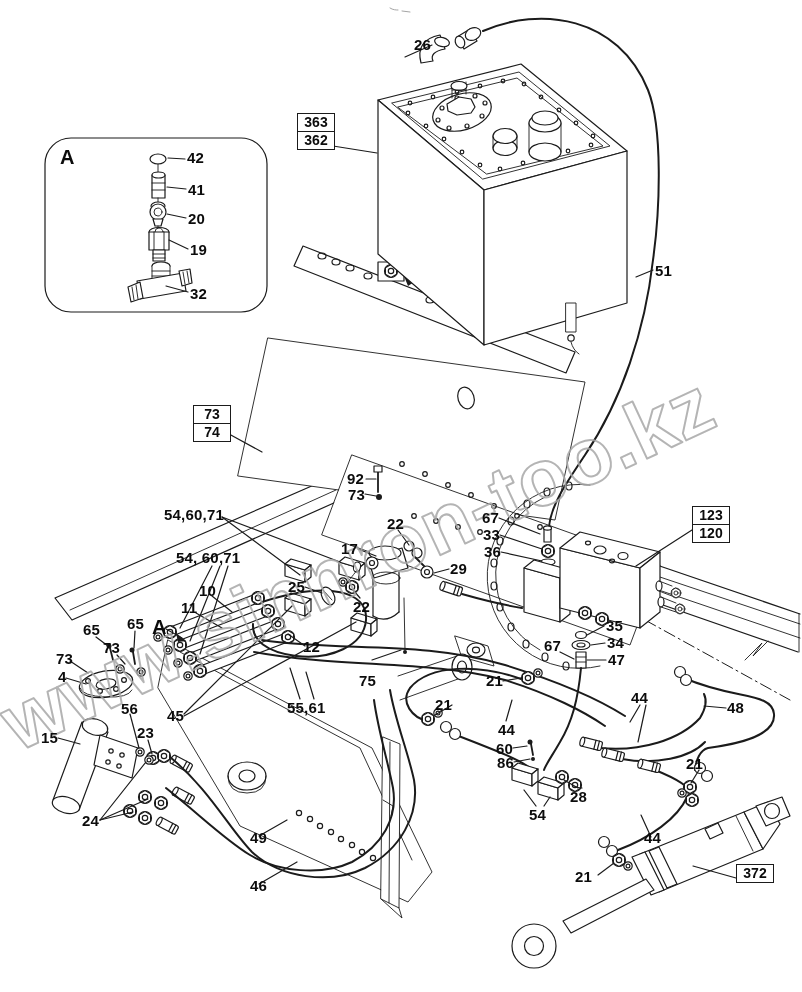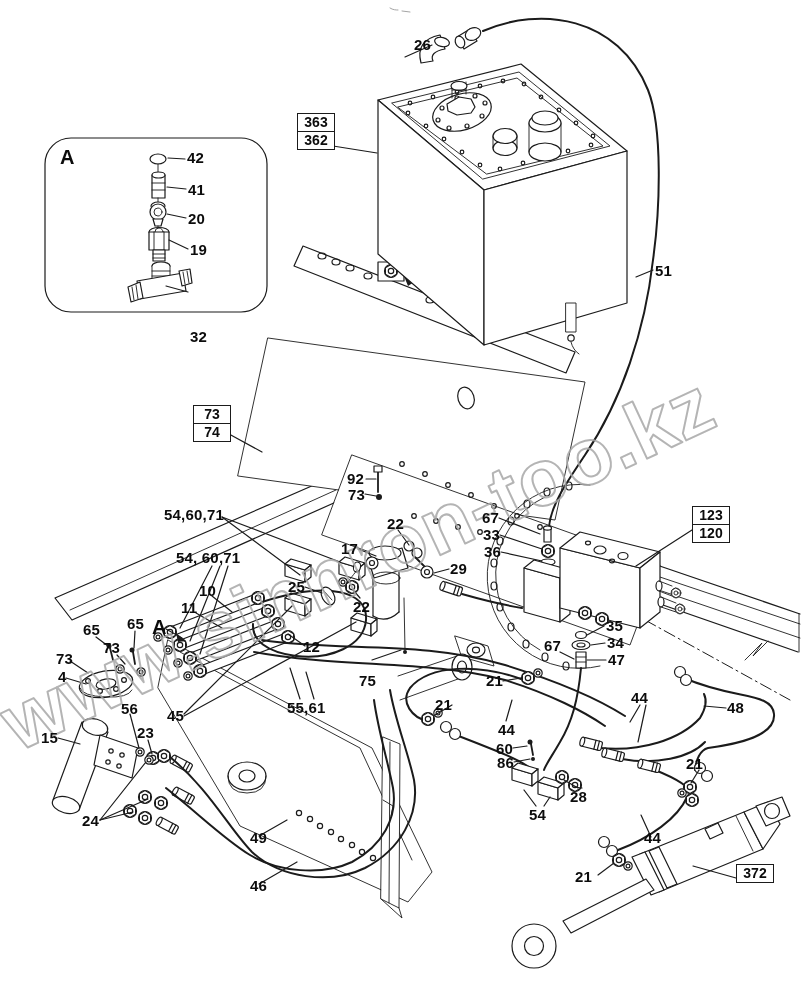--- a/index.html
+++ b/index.html
@@ -526,21 +526,21 @@
   </g>
 </svg>
 
 <div class="callout-layer">
       <span class="lbl" style="left: 414px; top: 37px;">26</span>
       <span class="lbl" style="left: 655px; top: 263px;">51</span>
       <span class="lbl" style="left: 187px; top: 150px;">42</span>
       <span class="lbl" style="left: 188px; top: 182px;">41</span>
       <span class="lbl" style="left: 188px; top: 211px;">20</span>
       <span class="lbl" style="left: 190px; top: 242px;">19</span>
-      <span class="lbl" style="left: 190px; top: 286px; margin-top: 43px;">32</span>
+      <span class="lbl" style="left: 190px; top: 286px;">32</span>
       <span class="lbl" style="left: 60px; top: 147px; font-size: 20px;">A</span>
       <span class="lbl" style="left: 347px; top: 471px;">92</span>
       <span class="lbl" style="left: 348px; top: 487px;">73</span>
       <span class="lbl" style="left: 387px; top: 516px;">22</span>
       <span class="lbl" style="left: 341px; top: 541px;">17</span>
       <span class="lbl" style="left: 482px; top: 510px;">67</span>
       <span class="lbl" style="left: 483px; top: 527px;">33</span>
       <span class="lbl" style="left: 484px; top: 544px;">36</span>
       <span class="lbl" style="left: 450px; top: 561px;">29</span>
       <span class="lbl" style="left: 288px; top: 579px;">25</span>

